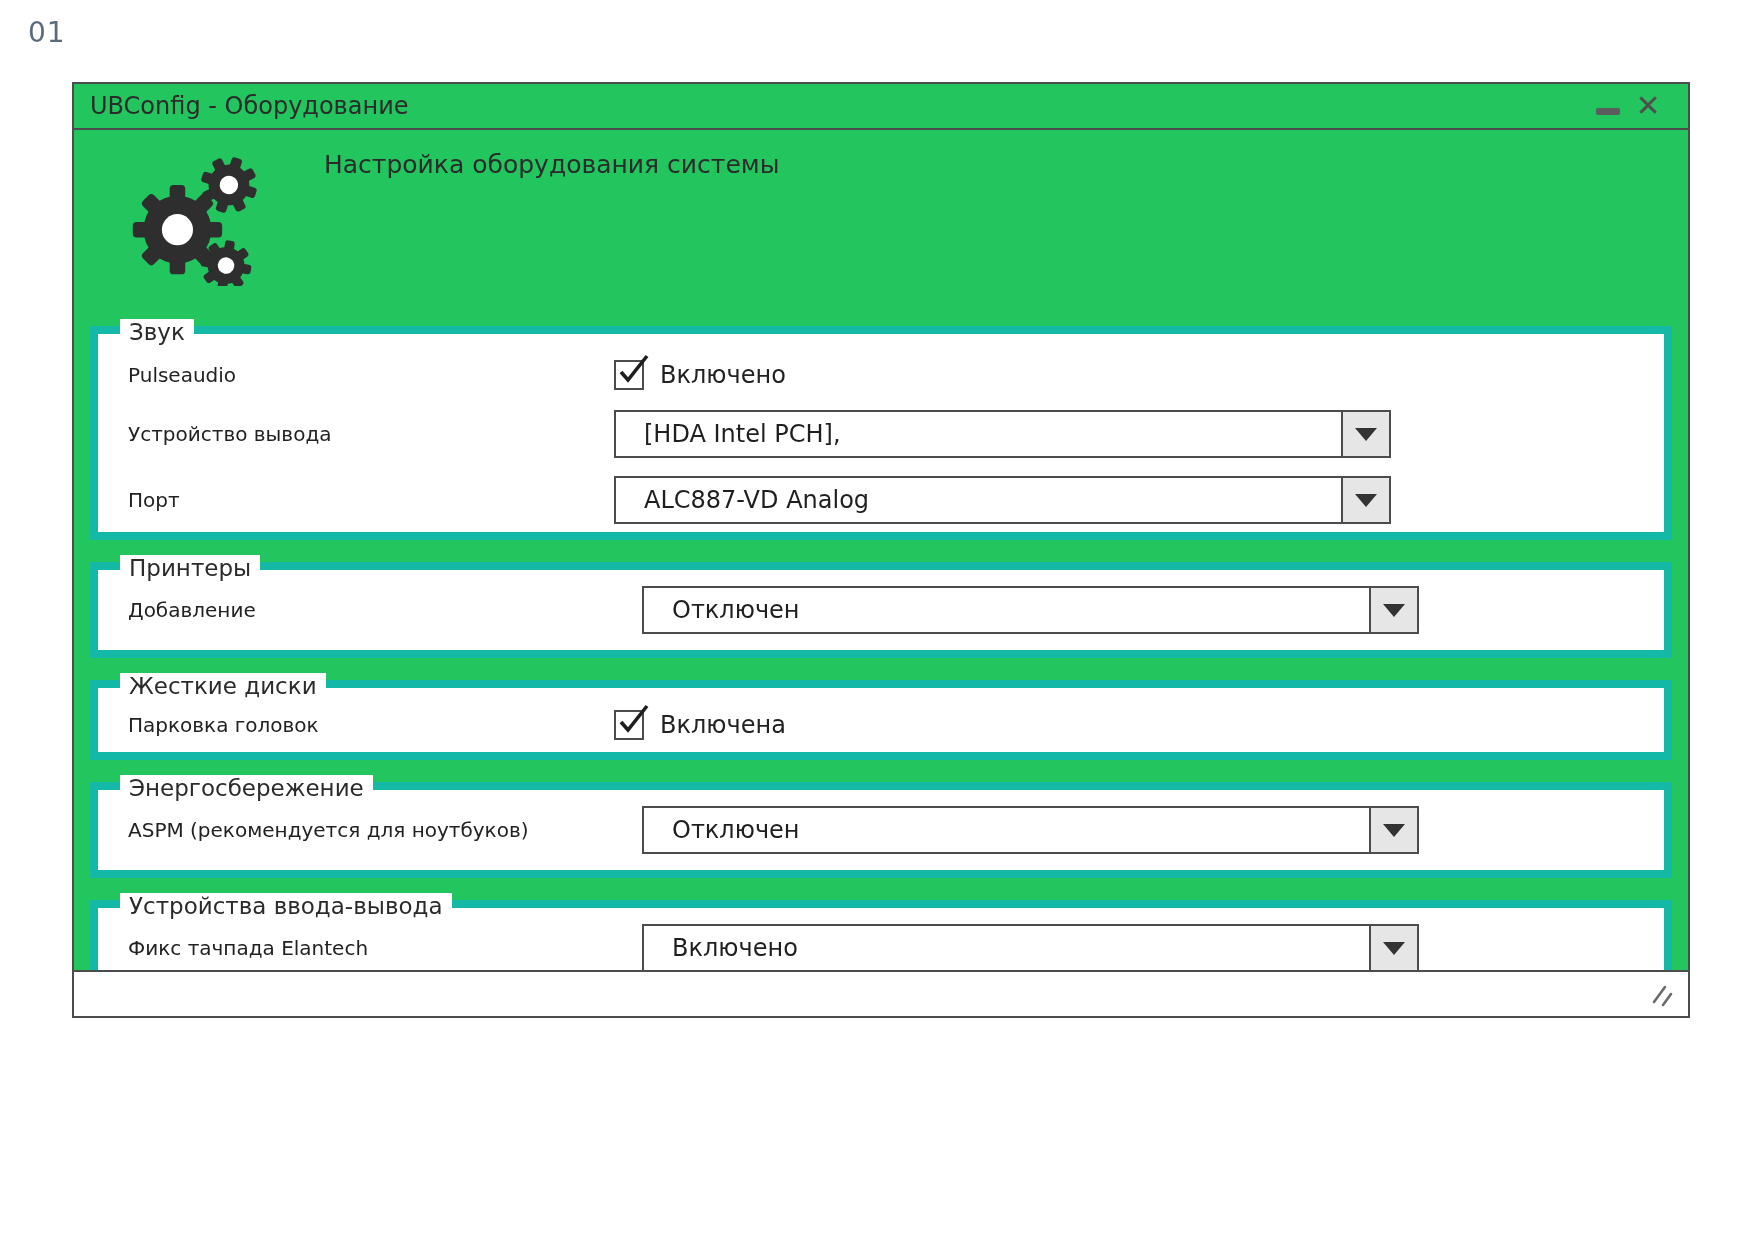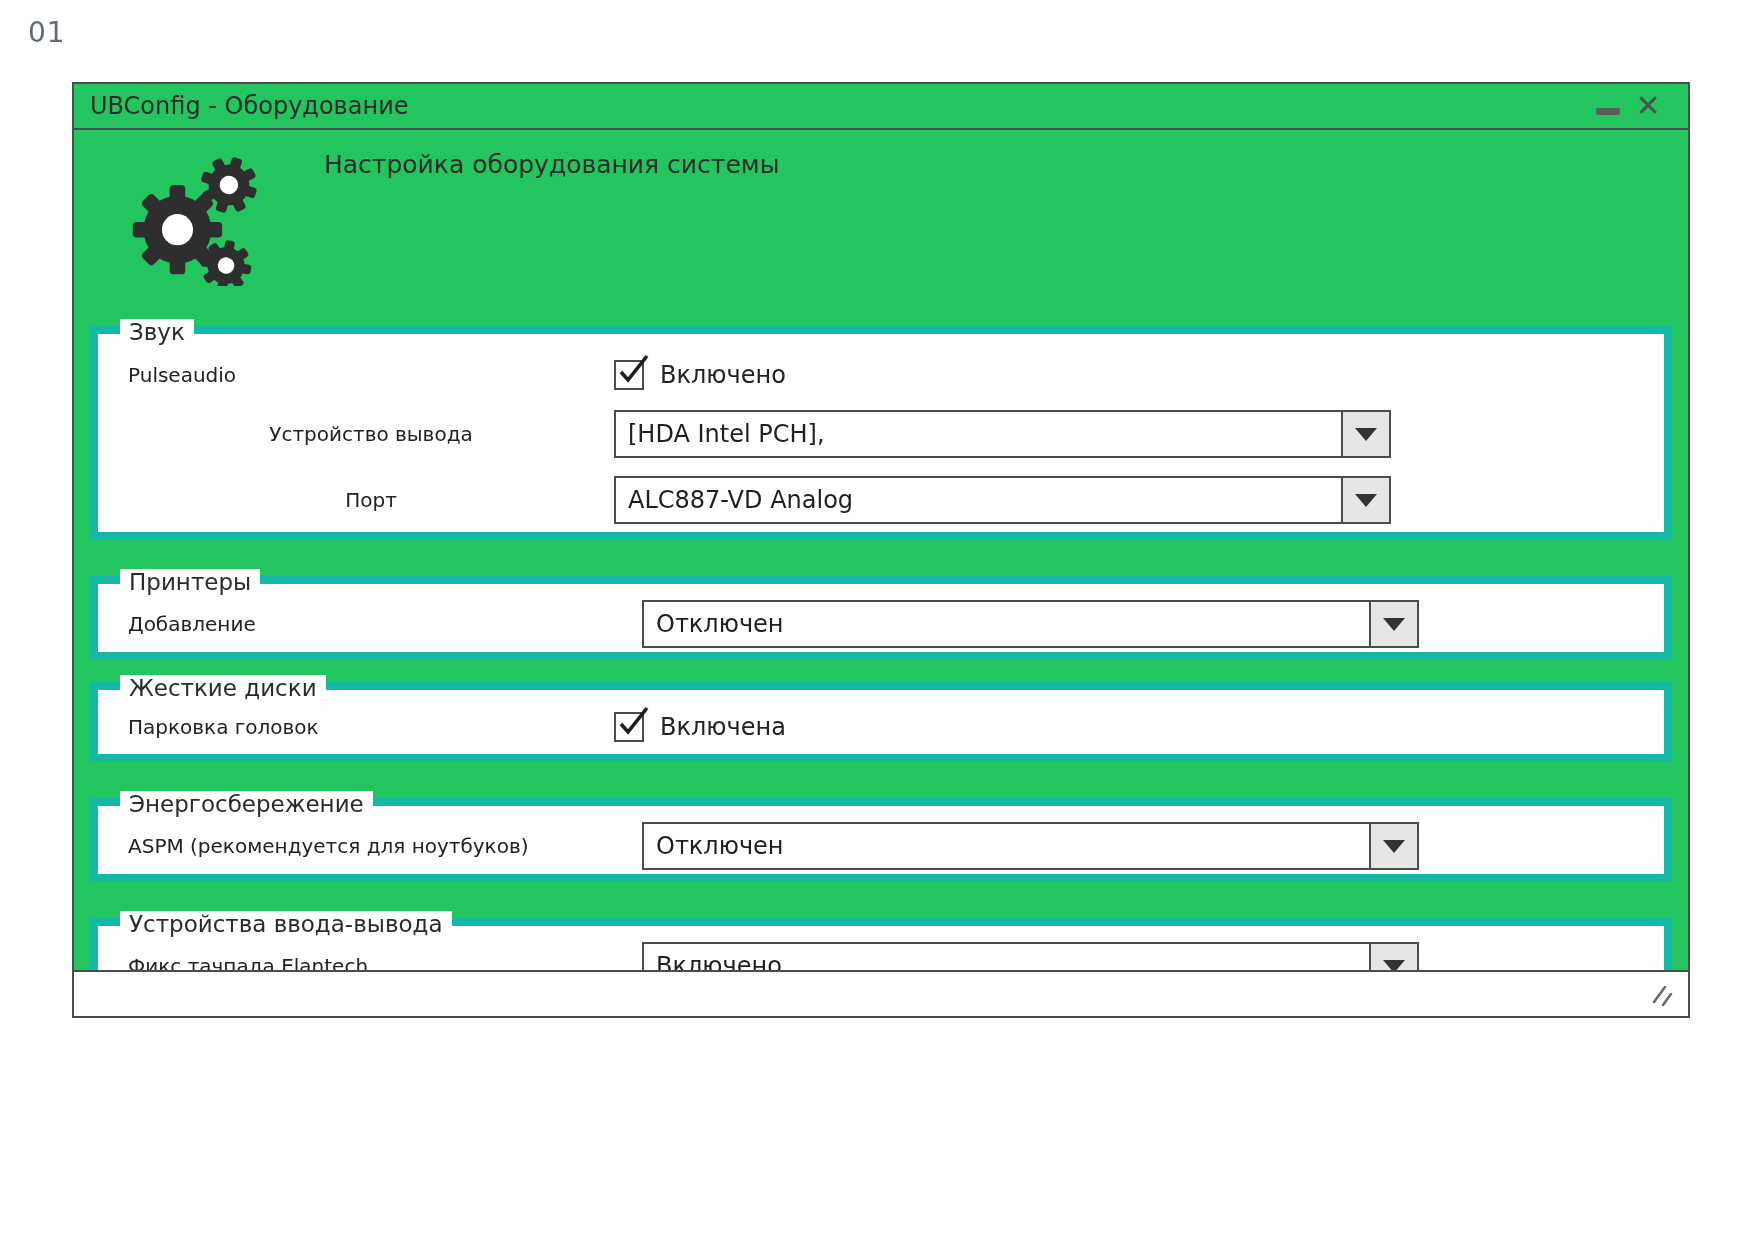--- a/index.html
+++ b/index.html
@@ -29,38 +29,38 @@
   .hdr{margin:20px 0 0 50px;display:flex;align-items:flex-start;height:136px;}
   .hdr svg{flex:0 0 auto;}
   .hdr-caption{margin-left:62px;font-size:25px;color:#2b2b2b;}
   
   .groups{margin:0 16px;}
   .group{
     position:relative;border:8px solid #14b8a6;box-sizing:border-box;
     padding-left:30px;background:#fff;
   }
   .g1{margin-top:40px;height:214px;}
-  .g2,.g4,.g5{margin-top:36px;height:84px;}
+  .g2,.g4,.g5{margin-top:22px;height:96px;}
   .g3{margin-top:22px;height:80px;}
   .legend{
     position:absolute;top:-15px;left:22px;background:#fff;padding:0 9px;
     font-size:23px;color:#2b2b2b;white-space:nowrap;
   }
   .row{display:flex;align-items:center;}
   .g1 .row-1{margin-top:24px;height:34px;}
-  .g1 .row-2,.g1 .row-3{margin-top:18px;text-align:center;}
+  .g1 .row-2,.g1 .row-3{margin-top:18px;}
   .g2 .row-1,.g4 .row-1,.g5 .row-1{margin-top:16px;gap:28px;}
   .g3 .row-1{margin-top:20px;height:34px;}
   .flabel{width:486px;font-size:20px;color:#222;flex:0 0 auto;}
   
   .dropdown{
     width:777px;height:48px;border:2px solid #4c4c4c;box-sizing:border-box;
     display:flex;background:#fff;cursor:default;
   }
-  .dd-value{flex:1;display:flex;align-items:center;padding-left:12px;font-size:24px;color:#1f1f1f;overflow:hidden;white-space:nowrap;}
+  .dd-value{flex:1;display:flex;align-items:center;padding-left:28px;font-size:24px;color:#1f1f1f;overflow:hidden;white-space:nowrap;}
   .dd-btn{width:46px;background:#e6e6e6;border-left:2px solid #4c4c4c;display:flex;align-items:center;justify-content:center;border-radius:0 2px 2px 0;}
   .dd-arrow{width:0;height:0;border-left:11px solid transparent;border-right:11px solid transparent;border-top:13px solid #333;}
   .checkwrap{display:flex;align-items:center;}
   .cb{width:30px;height:30px;border:2px solid #4c4c4c;box-sizing:border-box;background:#fff;position:relative;margin-right:16px;flex:0 0 auto;}
   .cb svg{position:absolute;left:1px;top:-8px;overflow:visible;}
   .cb-label{font-size:24px;color:#222;}
   
   .statusbar{
     position:absolute;left:0;right:0;bottom:0;height:44px;
     border-top:2px solid #4c4c4c;background:#fff;

